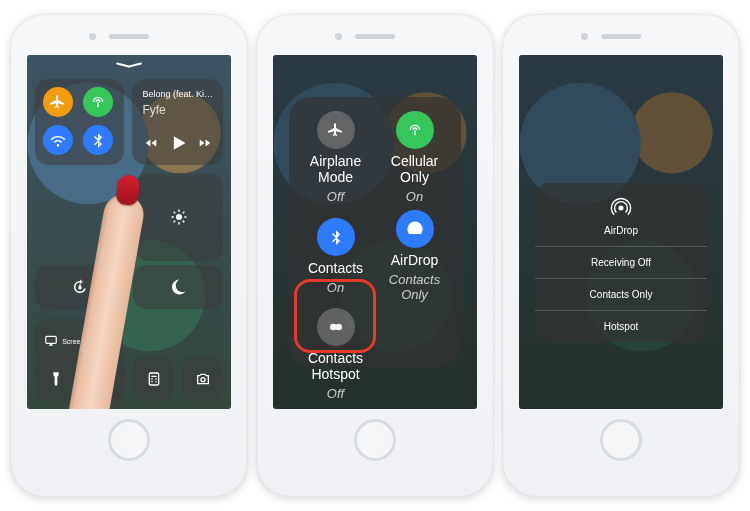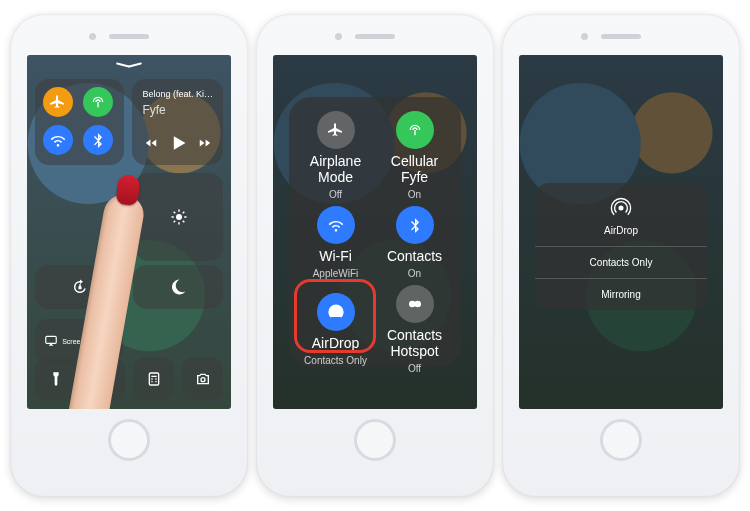--- a/index.html
+++ b/index.html
@@ -84,21 +84,21 @@
 
   
   .panel2 {
     position:absolute; left:16px; right:16px; top:42px; bottom:42px;
     background:rgba(50,50,50,.7); border-radius:22px; padding:14px 10px;
     display:grid; grid-template-columns:1fr 1fr; grid-auto-rows:1fr; gap:6px;
   }
   .pitem{display:flex;flex-direction:column;align-items:center;justify-content:center;gap:4px;text-align:center;}
   .pitem .ic{width:38px;height:38px;}
   .pitem .lbl{font-size:14px;text-align:center;}
-  .pitem .sub{font-size:10px;opacity:.75;}
+  .pitem .sub{font-size:13px;opacity:.75;font-style:italic;}
   .hl{position:absolute;border:3px solid #e63a2e;border-radius:16px;
      left:21px; top:224px; width:82px; height:74px; pointer-events:none;}
 
   
   .panel3 {
     position:absolute; left:16px; right:16px; top:128px;
     background:rgba(50,50,50,.72); border-radius:14px;
     display:flex; flex-direction:column; overflow:hidden;
   }
   .panel3 .hdr{display:flex;flex-direction:column;align-items:center;gap:4px;padding:12px 0 10px;}
@@ -242,31 +242,22 @@
           </div>
         <div class="lbl">Airplane Mode</div>
         <div class="sub">Off</div>
       </div>
       <div class="pitem">
         <div class="ic on-green">
             <svg viewBox="0 0 24 24">
               <path d="M12 4a8 8 0 0 0-8 8h2a6 6 0 1 1 12 0h2a8 8 0 0 0-8-8zm0 4a4 4 0 0 0-4 4h2a2 2 0 1 1 4 0h2a4 4 0 0 0-4-4zm-1 4h2v8h-2z"></path>
             </svg>
           </div>
-        <div class="lbl">Cellular Fyfe</div>
+        <div class="lbl">Cellular Only</div>
         <div class="sub">On</div>
-      </div>
-      <div class="pitem">
-        <div class="ic on-blue">
-            <svg viewBox="0 0 24 24">
-              <path d="M12 18a2 2 0 1 0 0 4 2 2 0 0 0 0-4zm0-6c-2.5 0-4.7 1-6.3 2.6l1.8 1.8A6 6 0 0 1 12 14a6 6 0 0 1 4.5 2.4l1.8-1.8A8.9 8.9 0 0 0 12 12zm0-6C7.6 6 3.7 7.8 1 10.6l1.8 1.8A13 13 0 0 1 12 8c3.6 0 6.9 1.6 9.2 4.4L23 10.6A15 15 0 0 0 12 6z"></path>
-            </svg>
-          </div>
-        <div class="lbl">Wi-Fi</div>
-        <div class="sub">AppleWiFi</div>
       </div>
       <div class="pitem">
         <div class="ic on-blue">
             <svg viewBox="0 0 24 24">
               <path d="M12 2v8.6L7.4 6 6 7.4 11.6 13 6 18.6 7.4 20 12 15.4V24l6-6-4.6-4.6L18 8zM14 6.8L15.2 8 14 9.2zM14 18.8v-2.4L15.2 18z"></path>
             </svg>
           </div>
         <div class="lbl">Contacts</div>
         <div class="sub">On</div>
       </div>
@@ -304,18 +295,19 @@
     <div class="panel3">
       <div class="hdr">
         <div class="ic">
           <svg viewBox="0 0 24 24">
               <circle cx="12" cy="12" r="2" fill="#fff"></circle>
               <path d="M7 17a7 7 0 1 1 10 0M4.5 19.5a10.5 10.5 0 1 1 15 0" fill="none" stroke="#fff" stroke-width="1.5"></path>
             </svg>
         </div>
         <div class="t">AirDrop</div>
       </div>
+      <div class="opt">Receiving Off</div>
       <div class="opt">Contacts Only</div>
-      <div class="opt">Mirroring</div>
+      <div class="opt">Hotspot</div>
     </div>
   </div>
   <div class="home-btn"></div>
 </div>
 
 </body></html>

